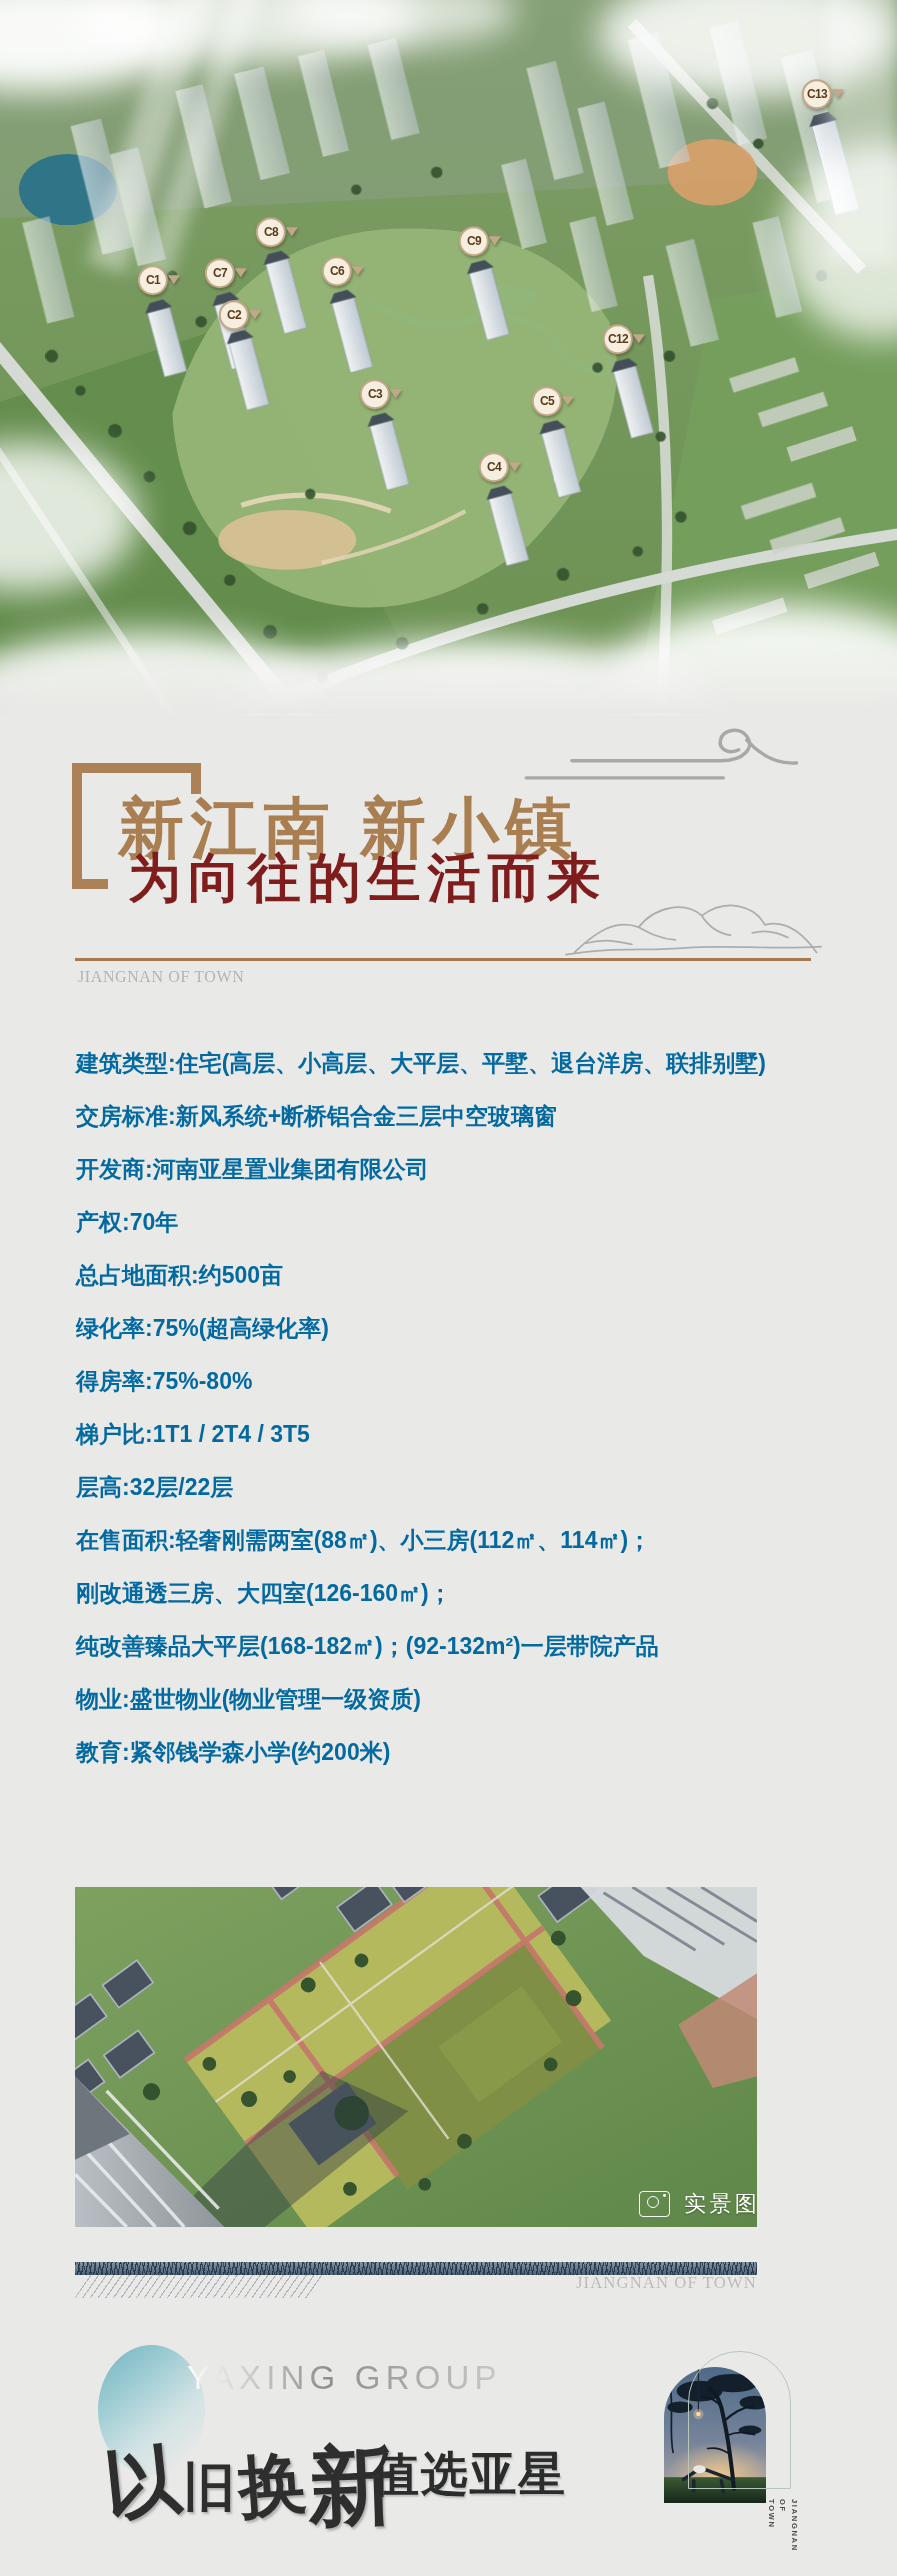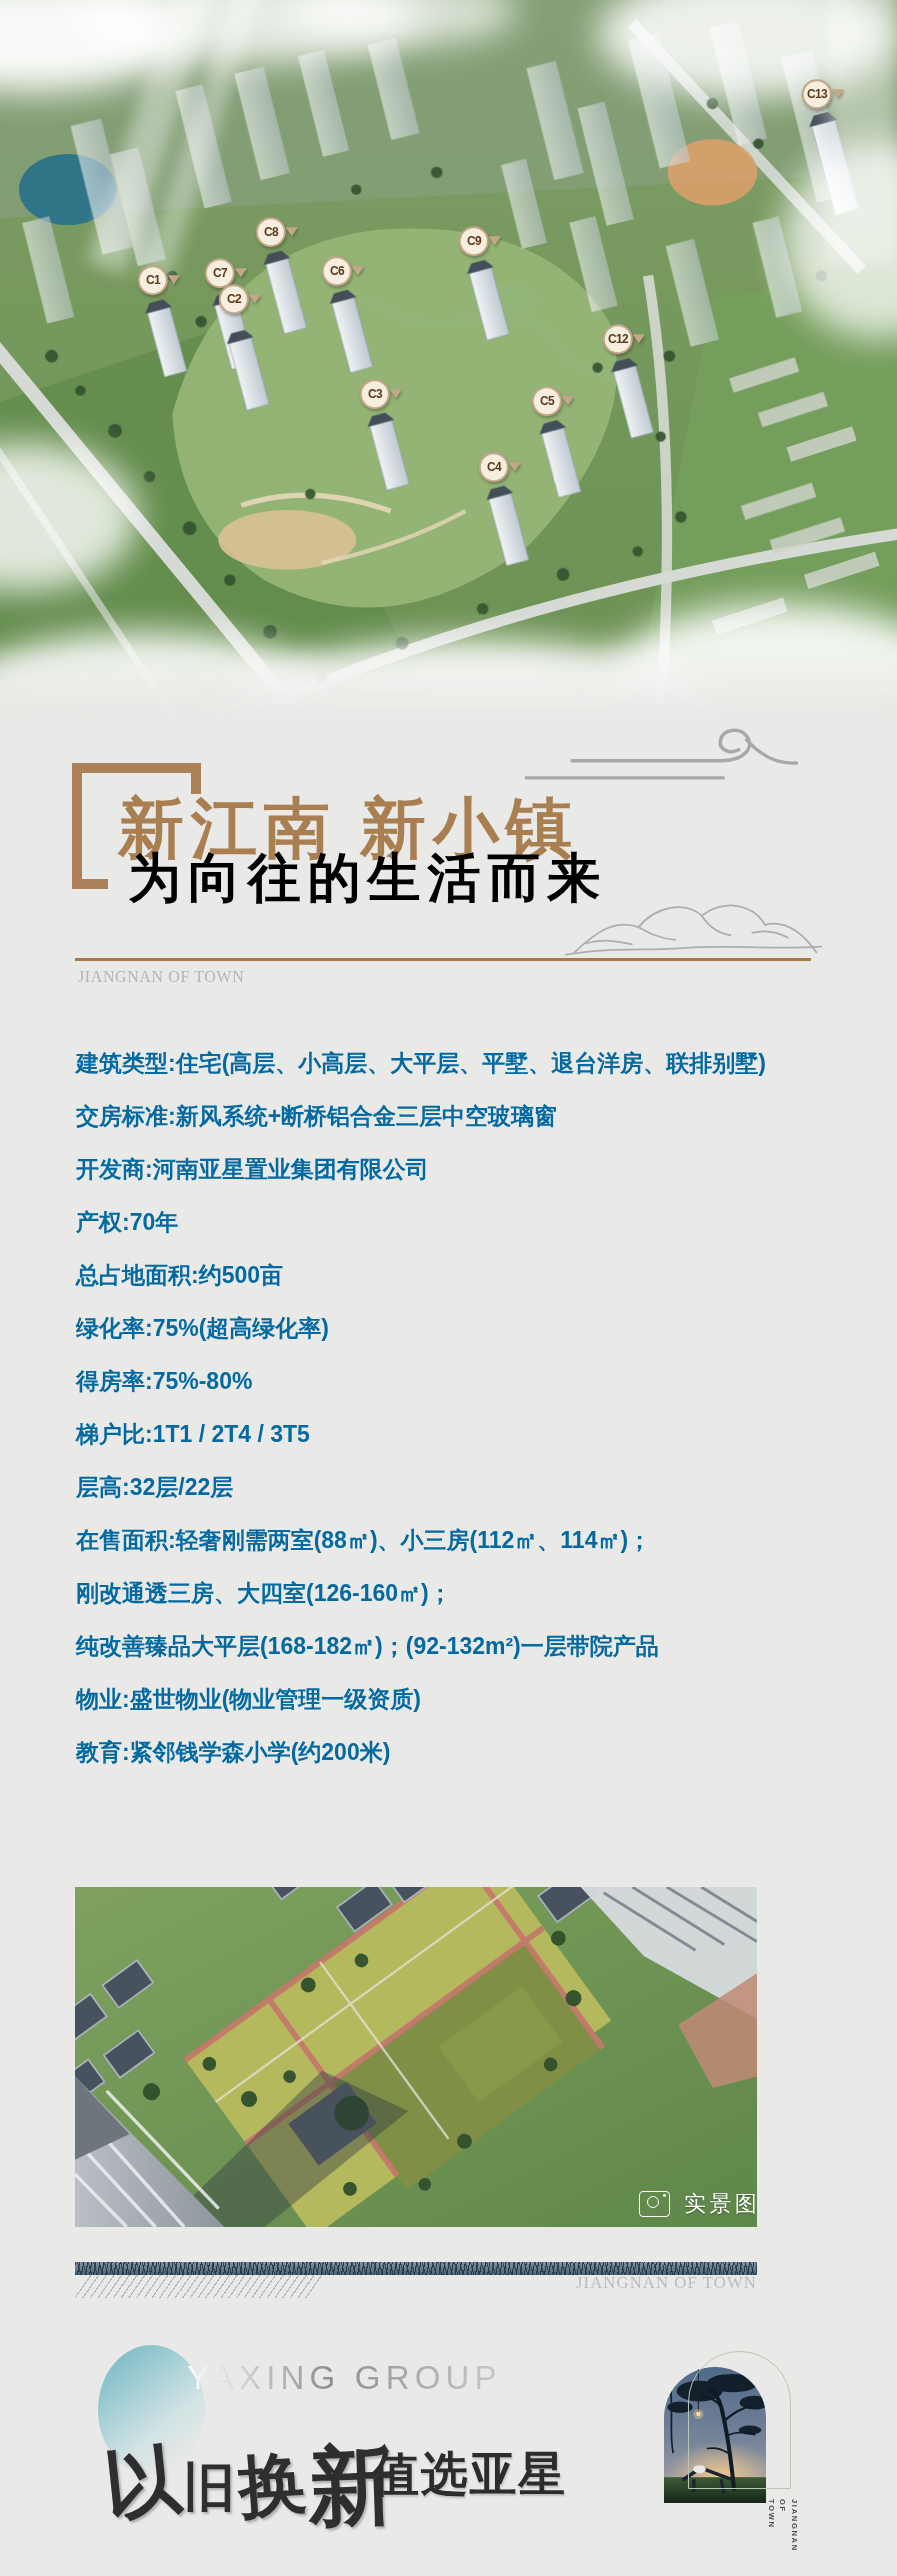--- a/index.html
+++ b/index.html
@@ -14,21 +14,21 @@
   .pin-c{width:26.4px;height:26.4px;border-radius:50%;background:#f6eedf;border:2.9px solid #c2a78a;
          display:flex;align-items:center;justify-content:center;}
   .pin-c span{font:700 12px/1 "Liberation Sans",sans-serif;color:#5d3a1b;letter-spacing:-0.6px;}
   .pin-tail{width:0;height:0;border-left:6.3px solid transparent;border-right:6.3px solid transparent;
             border-top:9.8px solid #c2a78a;margin-top:-2.3px;}
   
   .bracket{position:absolute;background:#ad8158;}
   .title-l1{position:absolute;left:118px;top:801px;font-size:66px;line-height:55px;font-weight:700;
             color:#a97f52;letter-spacing:6.9px;font-family:"Liberation Serif","DejaVu Serif",serif;}
   .title-l2{position:absolute;left:128px;top:851px;font-size:53px;line-height:55px;font-weight:700;
-            color:#000000;letter-spacing:6.9px;font-family:"Liberation Serif","DejaVu Serif",serif;}
+            color:#7f1d1d;letter-spacing:6.9px;font-family:"Liberation Serif","DejaVu Serif",serif;}
   .ornament{position:absolute;}
   .divider-brown{position:absolute;left:75px;top:958px;width:736px;height:2.9px;background:#a8794b;}
   .sub-en{position:absolute;left:78px;top:967px;font-family:"Liberation Serif","DejaVu Serif",serif;
           font-size:16px;letter-spacing:0.6px;color:#b3b3b3;transform:scaleY(1.05);transform-origin:top left;}
   
   .details{position:absolute;left:76px;top:1037px;width:770px;}
   .detail-line{font-size:23px;line-height:53px;font-weight:700;color:#0369a1;white-space:nowrap;
                letter-spacing:0px;}
   
   .villa{position:absolute;left:75px;top:1887px;width:682px;height:340px;overflow:hidden;}
@@ -247,21 +247,21 @@
             <span>C1</span>
           </div>
           <div class="pin-tail"></div>
         </div>
         <div class="pin" style="left: 226px; top: 274px;">
           <div class="pin-c">
             <span>C7</span>
           </div>
           <div class="pin-tail"></div>
         </div>
-        <div class="pin" style="left: 240px; top: 300px;">
+        <div class="pin" style="left: 240px; top: 316px;">
           <div class="pin-c">
             <span>C2</span>
           </div>
           <div class="pin-tail"></div>
         </div>
         <div class="pin" style="left: 277px; top: 233px;">
           <div class="pin-c">
             <span>C8</span>
           </div>
           <div class="pin-tail"></div>

